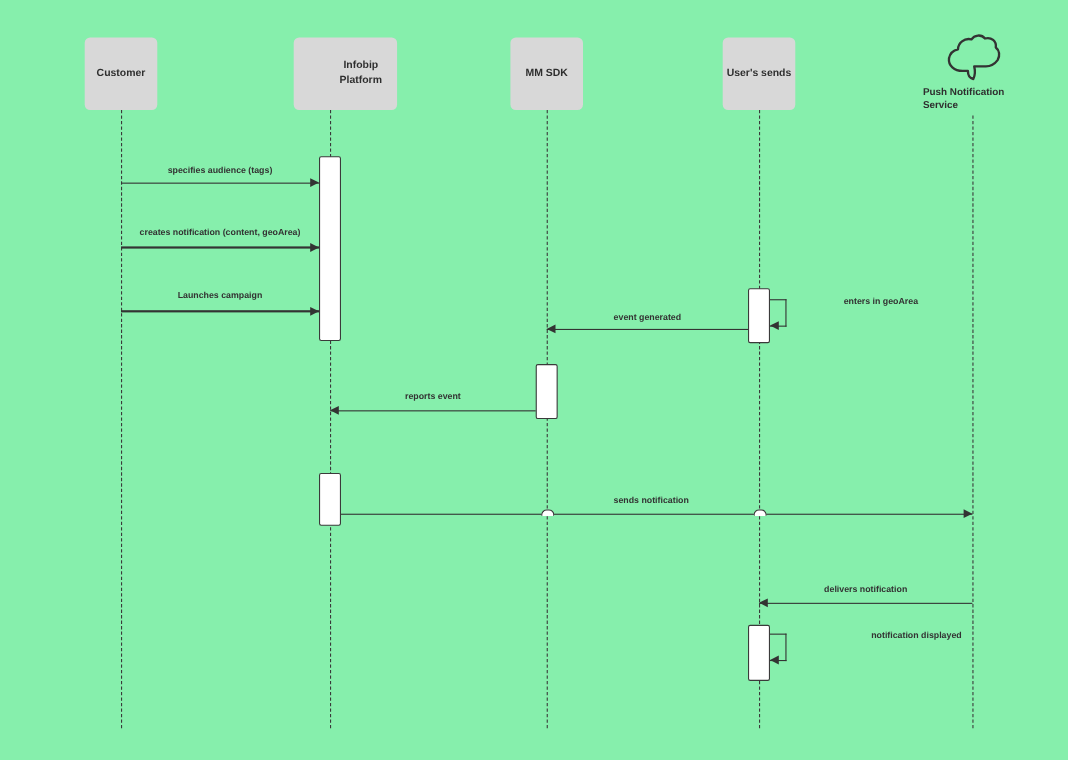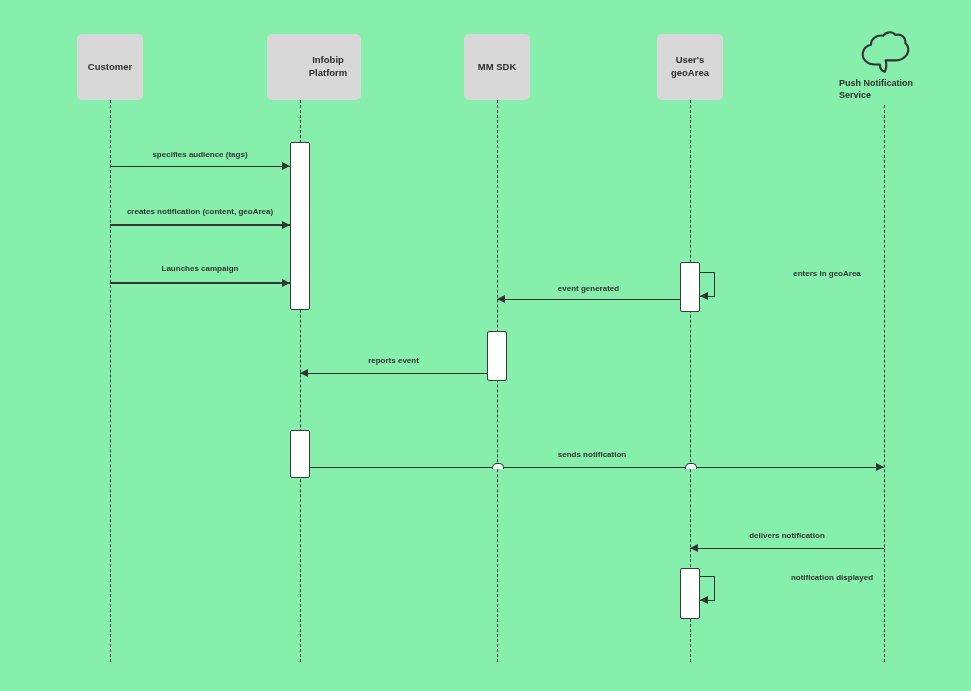--- a/index.html
+++ b/index.html
@@ -29,21 +29,21 @@
   .msg-line { position:absolute; height:0; border-top:1px solid #333333; z-index:2; }
   .msg-line.thick { border-top-width:2px; }
   .arr { position:absolute; width:0; height:0; border-top:4px solid transparent;
          border-bottom:4px solid transparent; z-index:4; }
   .arr.right { border-left:8px solid #333333; }
   .arr.left  { border-right:8px solid #333333; }
   .msg-label {
     position:absolute; font-size:8px; font-weight:bold; color:#333333;
     text-align:center; white-space:nowrap; z-index:4;
   }
-  .msg-label.left { text-align:center;padding-left:40px; }
+  .msg-label.left { text-align:left;padding-left:40px; }
   .self-loop {
     position:absolute; width:15px; height:25px;
     border:1.5px solid #333333; border-left:none; z-index:2; box-sizing:border-box;
   }
   .hop {
     position:absolute; width:10px; height:5px; background:#ffffff;
     border:1px solid #333333; border-bottom:none; border-radius:5px 5px 0 0; z-index:3;
   }
 </style>
 </head>
@@ -60,21 +60,21 @@
   <div class="actor-box" style="left:77px;">
     <span>Customer</span>
   </div>
   <div class="actor-box" style="left:267px;padding-left:28px;">
     <span>Infobip Platform</span>
   </div>
   <div class="actor-box" style="left:464px;justify-content:center;">
     <span>MM SDK</span>
   </div>
   <div class="actor-box" style="left:657px;">
-    <span>User's geoArea</span>
+    <span>User's sends</span>
   </div>
 
   <div class="cloud-actor" style="left:857px; top:30px; width:54px; height:46px;">
     <span>
       <svg width="54" height="46" viewBox="0 0 66 54" fill="none">
         <path d="M34 50 C30 49 28 45 28 41 L22 41 C13 41 6 35 7 27 C8 22 12 18 17 17 C17 10 24 4 32 6 C35 1 43 0 47 5 C54 3 60 8 59 15 C63 18 64 24 61 29 C58 33 53 36 48 36 L35 36 C36 40 36 46 34 50 Z" stroke="#333333" stroke-width="2.6" stroke-linejoin="round"></path>
       </svg>
     </span>
   </div>
   <div class="cloud-label" style="left:839px; top:77px; width:90px;">Push Notification Service</div>
@@ -131,16 +131,16 @@
 
   <div>
     <div class="msg-label" style="left:690px; top:531px; width:194px;">delivers notification</div>
     <div class="msg-line" style="left:690px; top:548px; width:194px;"></div>
     <div class="arr left" style="left:690px; top:544px;"></div>
   </div>
 
   <div>
     <div class="self-loop" style="left:700px; top:576px;"></div>
     <div class="arr left" style="left:700px; top:596px;"></div>
-    <div class="msg-label left" style="left:727px; top:573px; width:130px;">notification displayed</div>
+    <div class="msg-label left" style="left:752px; top:573px; width:130px;">notification displayed</div>
   </div>
 
 </div>
 
 </body></html>

